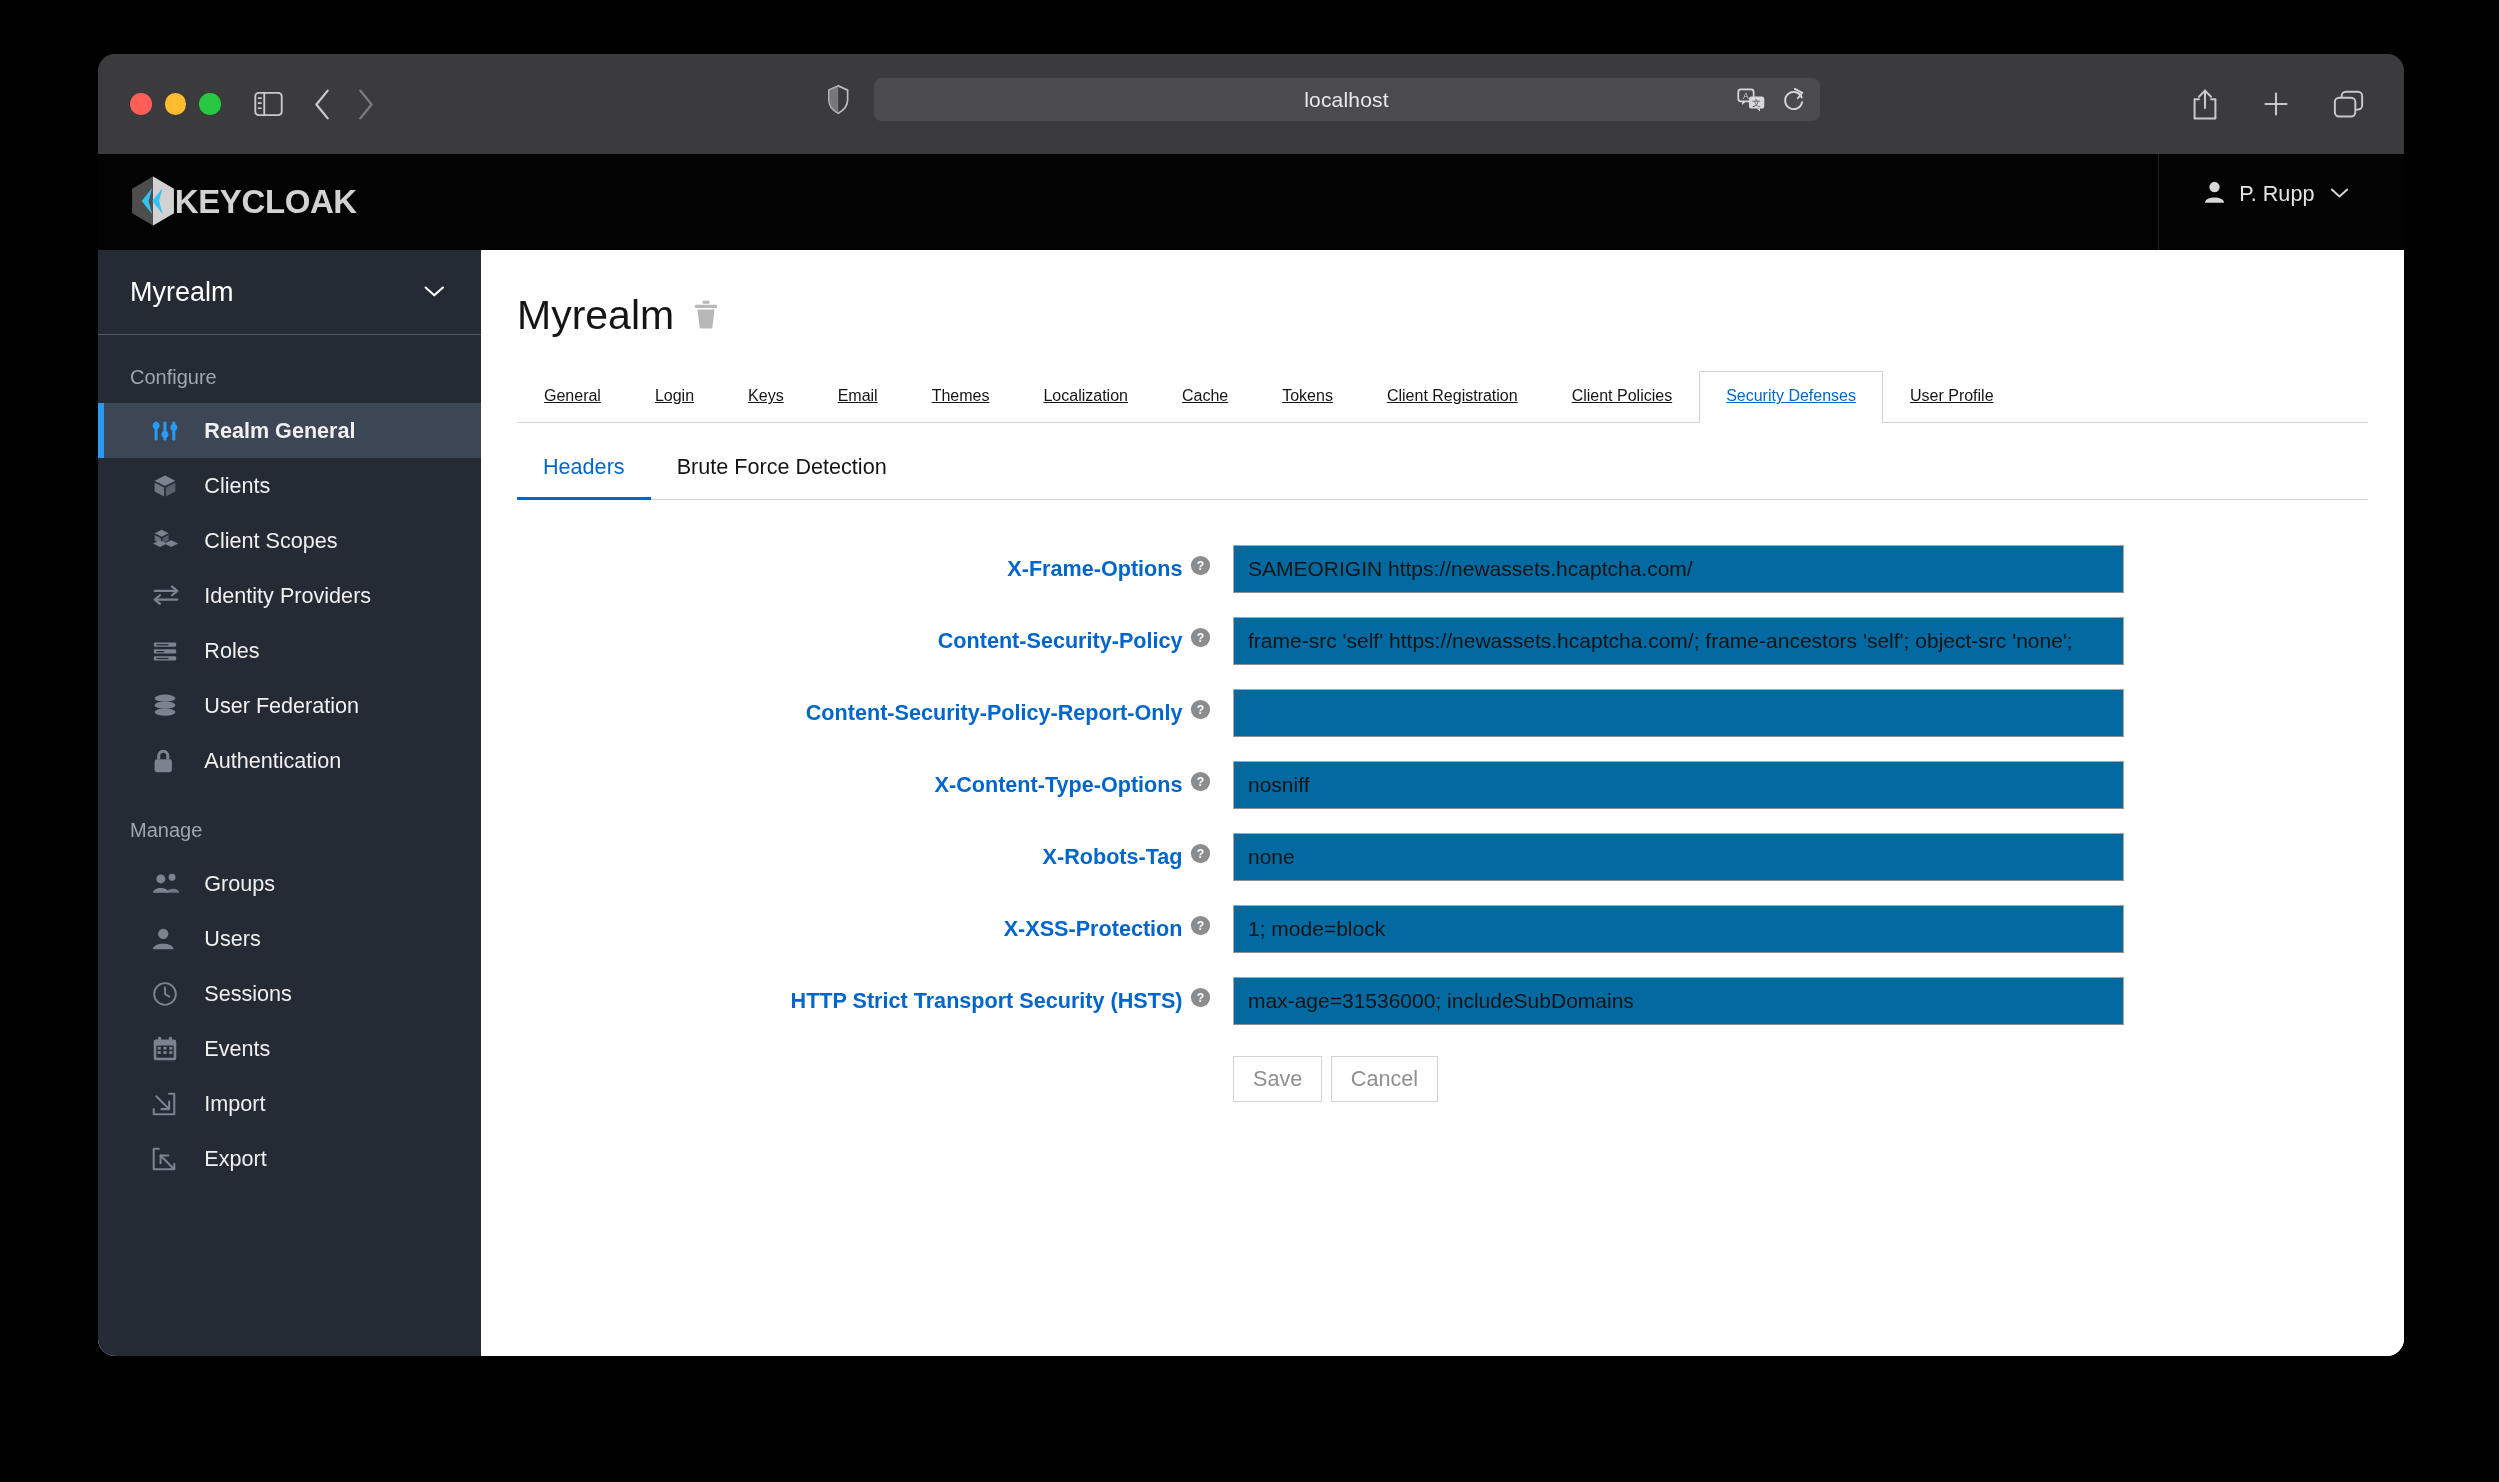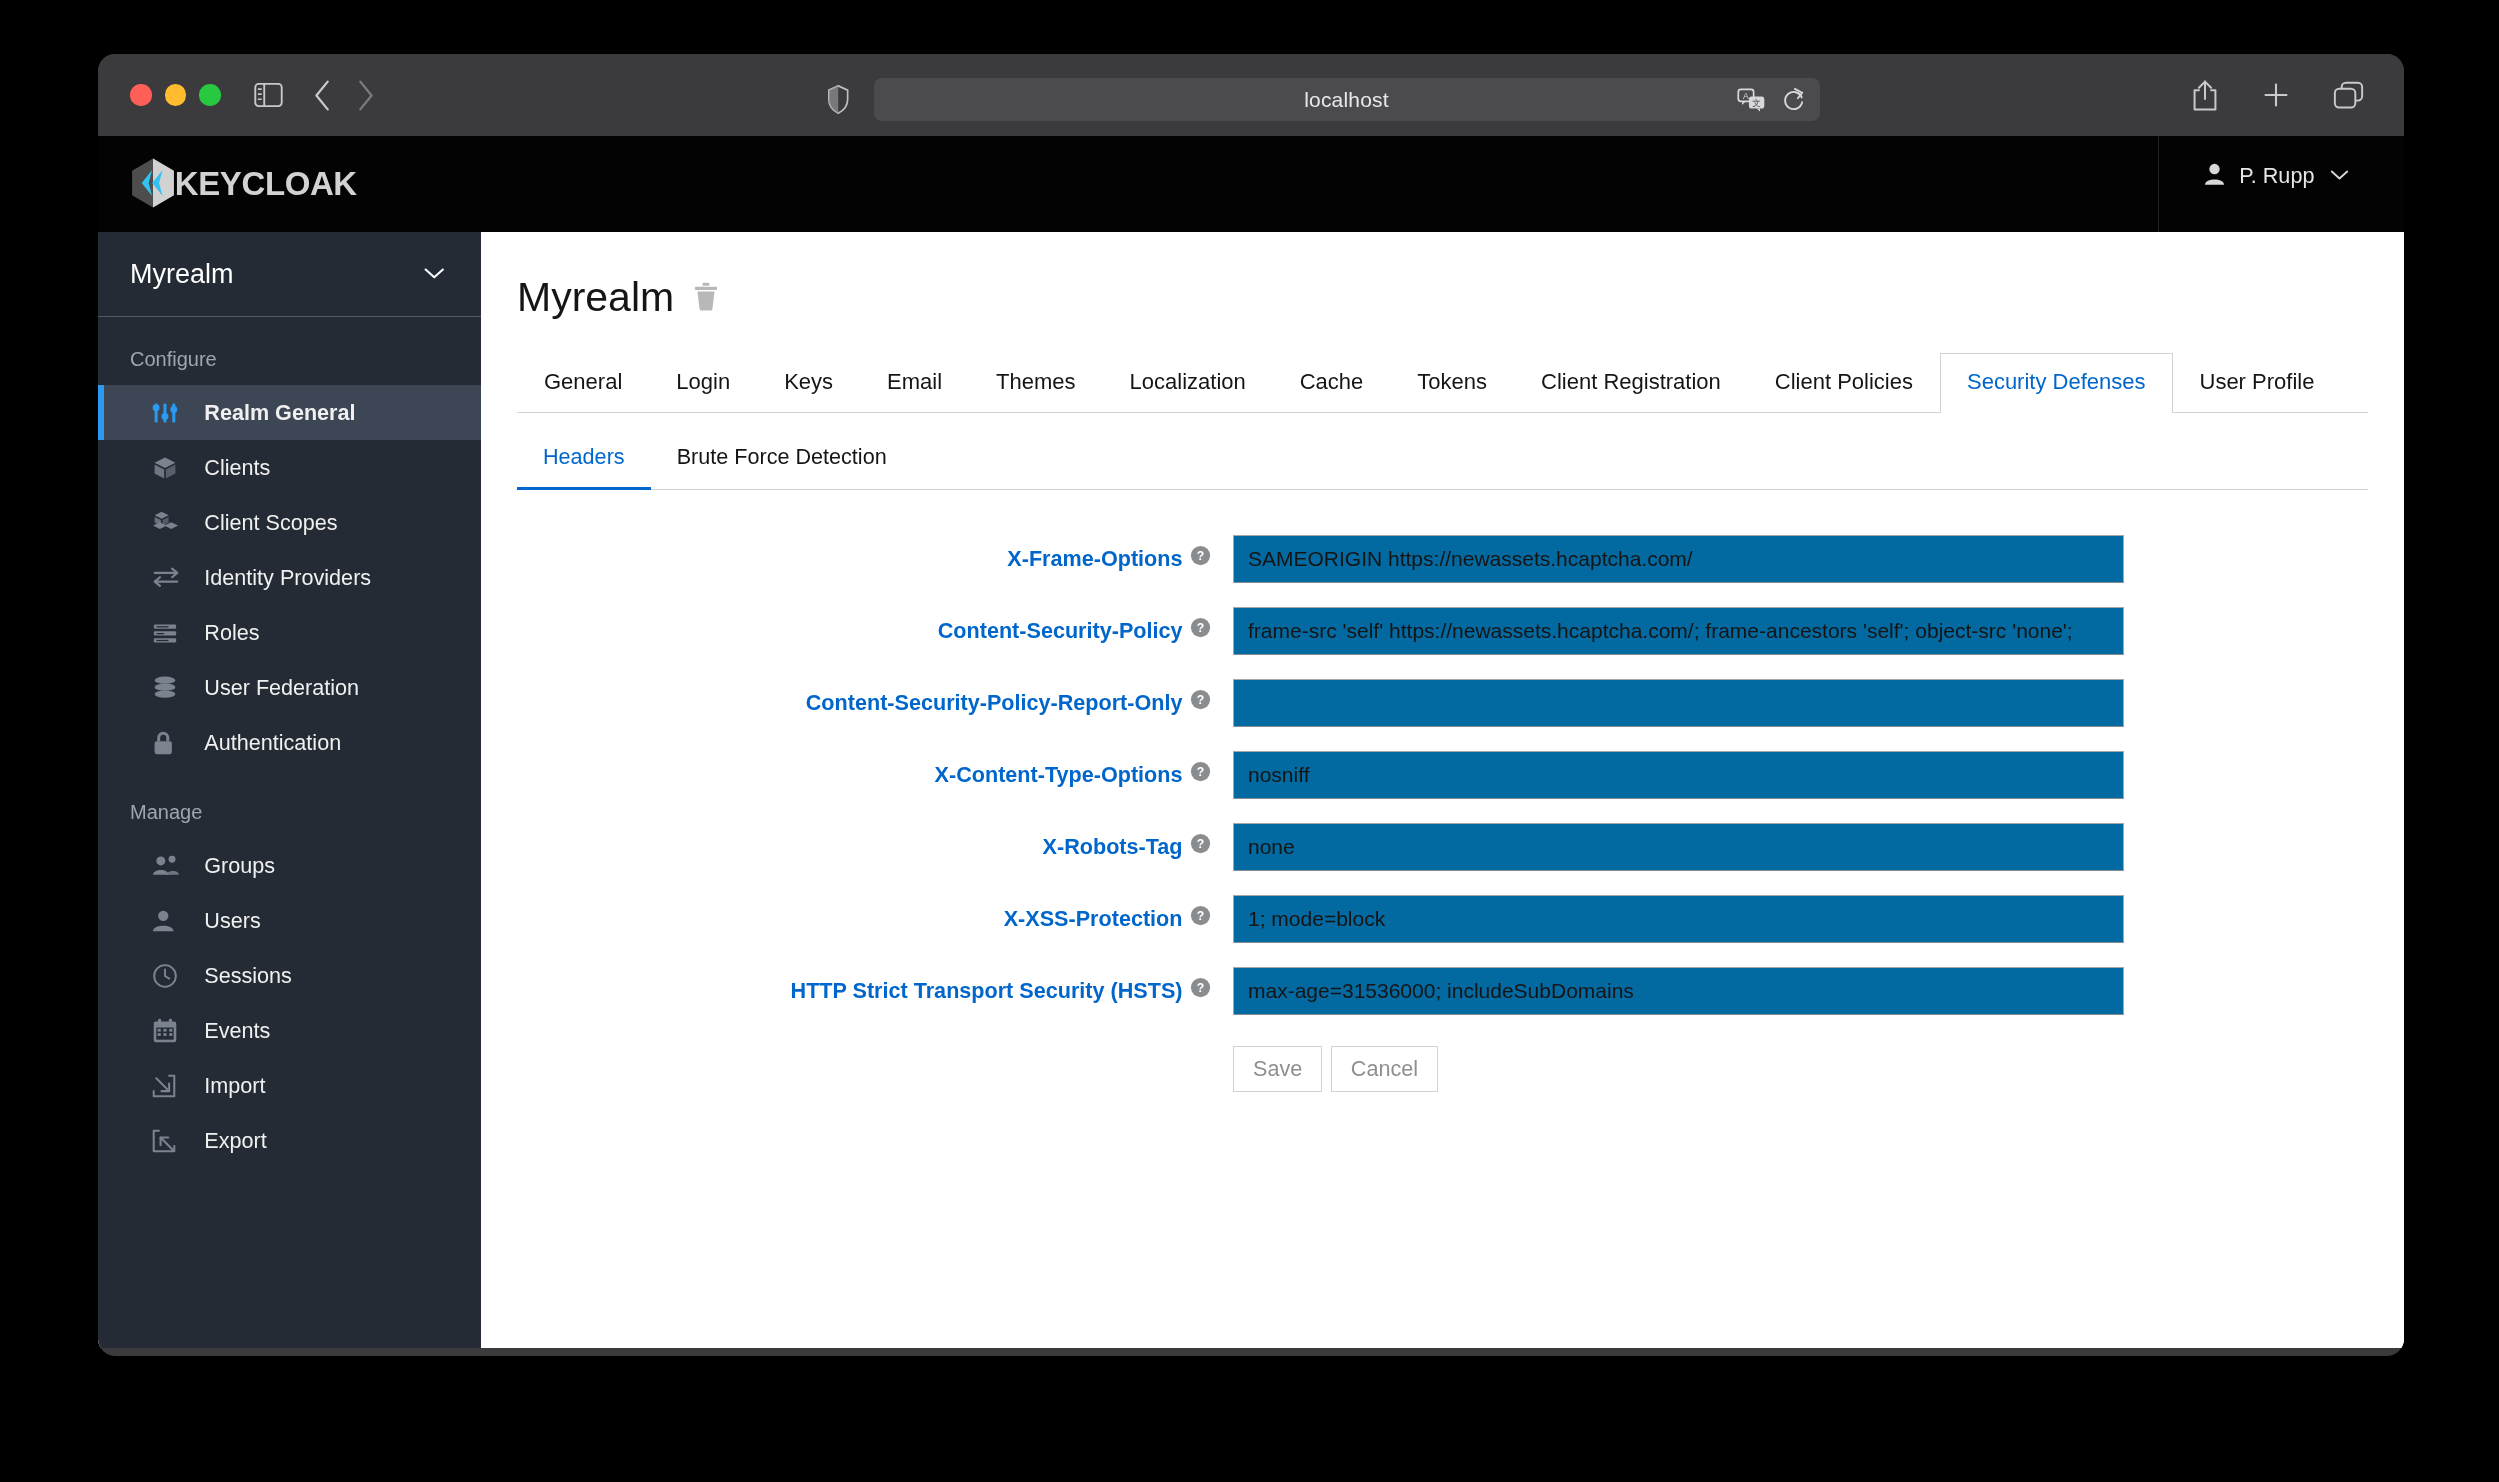--- a/index.html
+++ b/index.html
@@ -24,21 +24,21 @@
     width: 2306px; height: 1302px;
     background: #3b3b3d;
     border-radius: 17.3px;
     overflow: hidden;
     box-shadow: 0 17.3px 52px rgba(0,0,0,0.6);
   }
 
   
   #browser-toolbar {
     position: relative;
-    height: 82px;
+    height: 100px;
     background: #3b3b3d;
     display: flex;
     align-items: center;
   }
   .traffic-lights {
     display: flex; align-items: center; gap: 13px;
     margin-left: 32px;
   }
   .tl { width: 21.6px; height: 21.6px; border-radius: 50%; display:block; }
   .tl.red { background: #ff5f57; }
@@ -184,30 +184,31 @@
   #page-title { font-size: 41px; color: #151515; font-weight: normal; }
 
   
   #primary-tabs {
     margin: 31px 36px 0 36px;
     display: flex; flex-wrap: wrap;
     border-bottom: 0.9px solid #d2d2d2;
     position: relative;
   }
   .p-tab {
-    font-size: 22px;
+    font-size: 16px;
     color: #151515;
     padding: 15.6px 26px 17.3px 26px;
     cursor: pointer;
     white-space: nowrap;
     border: 0.9px solid transparent;
     border-bottom: none;
     position: relative;
     top: 0.9px;
     background: transparent;
+    text-decoration: underline;
   }
   .p-tab.active {
     color: #0066cc;
     background: #fff;
     border-color: #d2d2d2;
   }
 
   
   #secondary-tabs {
     margin: 22.5px 36px 0 36px;

